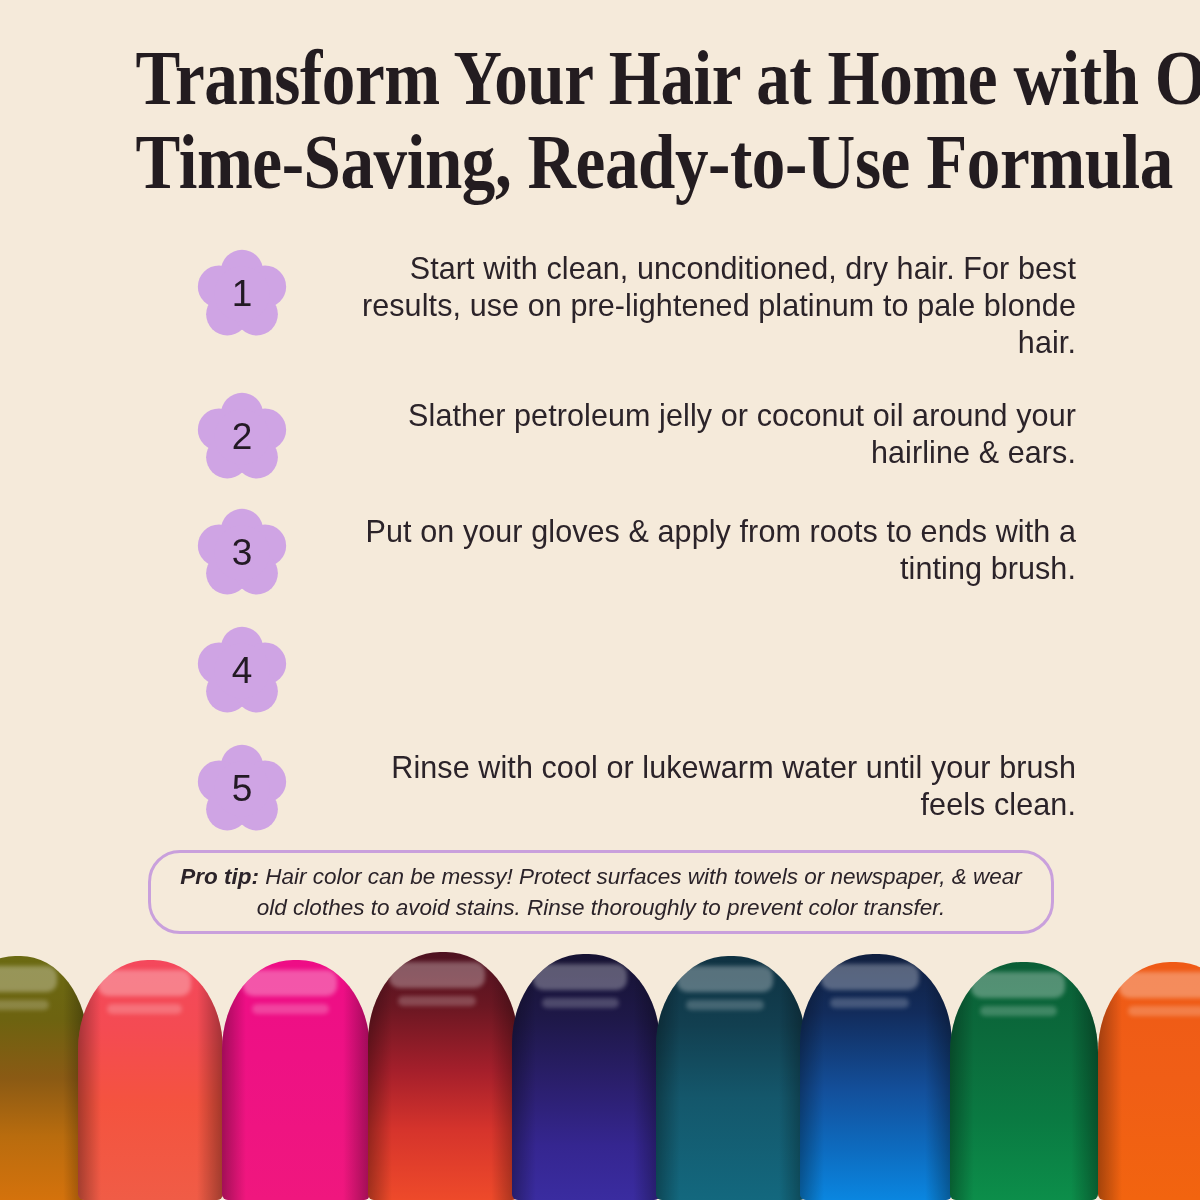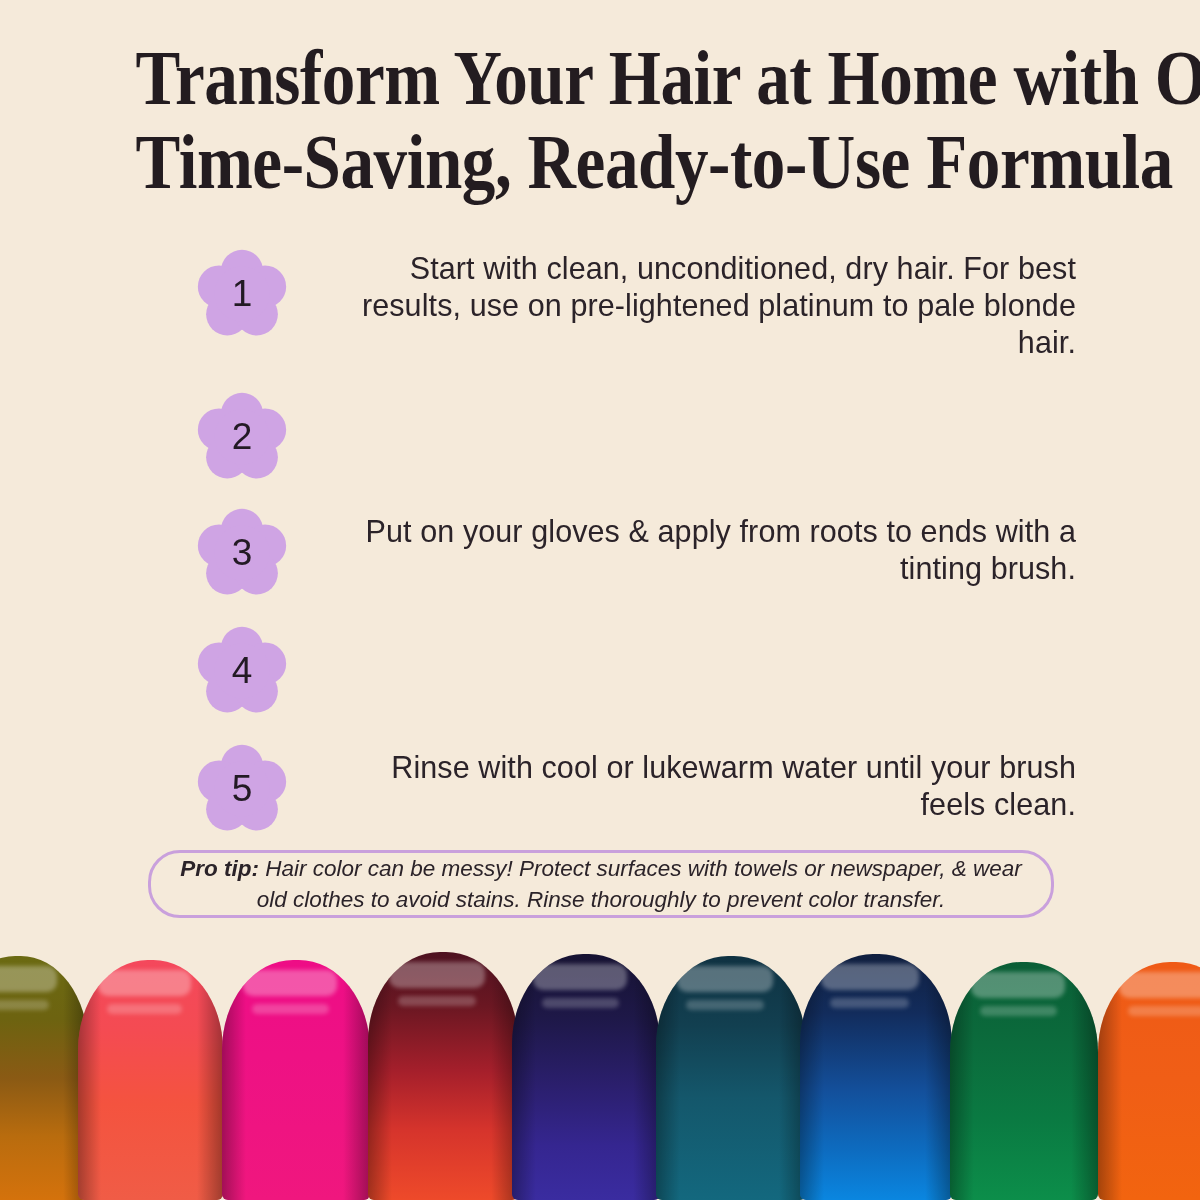--- a/index.html
+++ b/index.html
@@ -103,21 +103,21 @@
 
   .step.s2 { margin-top:14px; }
   .step.s3 { margin-top:-6px; }
   .step.s4 { margin-top:-4px; }
   .step.s5 { margin-top:-4px; }
 
   
   .protip {
     position:absolute;
     left:148px; top:850px;
-    width:906px; height:68px;
+    width:906px; height:84px;
     border:3px solid #C9A0DC;
     border-radius:32px;
     background:#F5EADA;
     display:flex;
     align-items:center;
     justify-content:center;
     padding:4px 22px;
   }
   .protip-text {
     font-family:"Liberation Sans", "DejaVu Sans", sans-serif;
@@ -215,20 +215,21 @@
             <circle cx="50" cy="25" r="23"></circle>
             <circle cx="25" cy="42" r="23"></circle>
             <circle cx="75" cy="42" r="23"></circle>
             <circle cx="34" cy="72" r="23"></circle>
             <circle cx="66" cy="72" r="23"></circle>
             <circle cx="50" cy="50" r="30"></circle>
           </g>
         </svg>
         <span class="badge-num">2</span>
       </div>
+      <div class="step-text">Slather petroleum jelly or coconut oil around your hairline &amp; ears.</div>
     </div>
 
     <div class="step s3">
       <div class="badge-wrap">
         <svg class="badge-svg" viewBox="0 0 100 100">
           <g fill="#CFA4E4">
             <circle cx="50" cy="25" r="23"></circle>
             <circle cx="25" cy="42" r="23"></circle>
             <circle cx="75" cy="42" r="23"></circle>
             <circle cx="34" cy="72" r="23"></circle>

